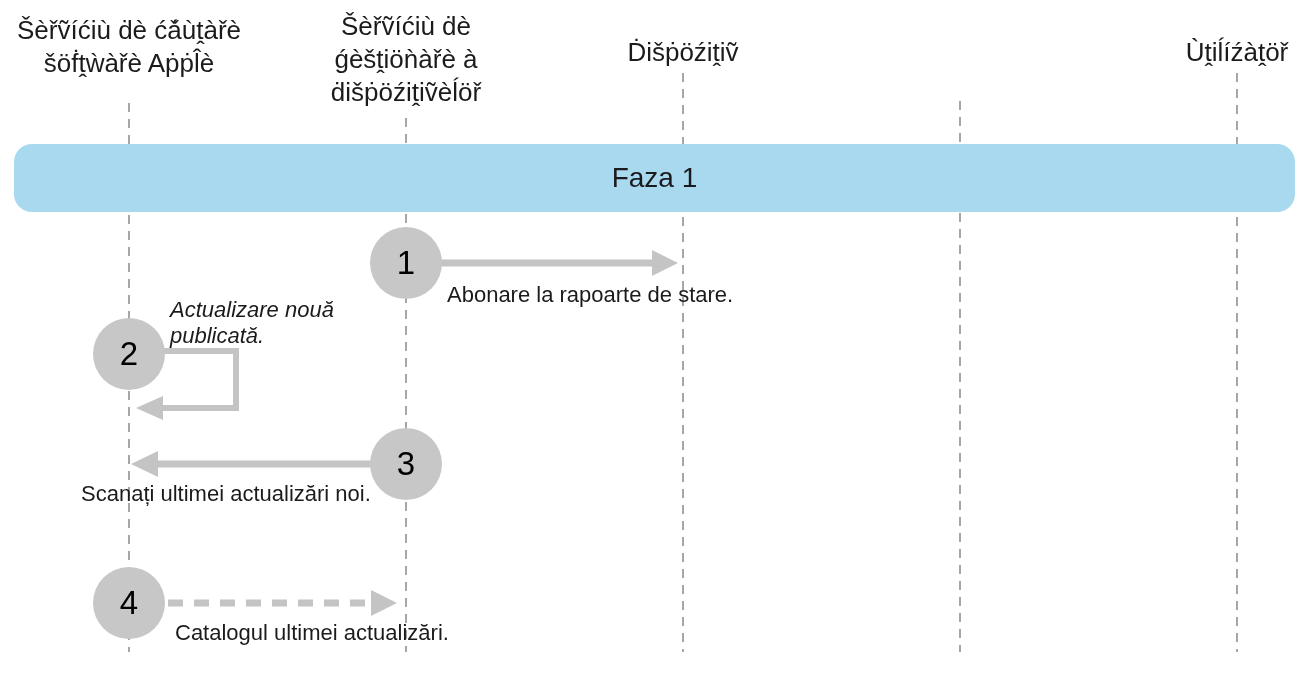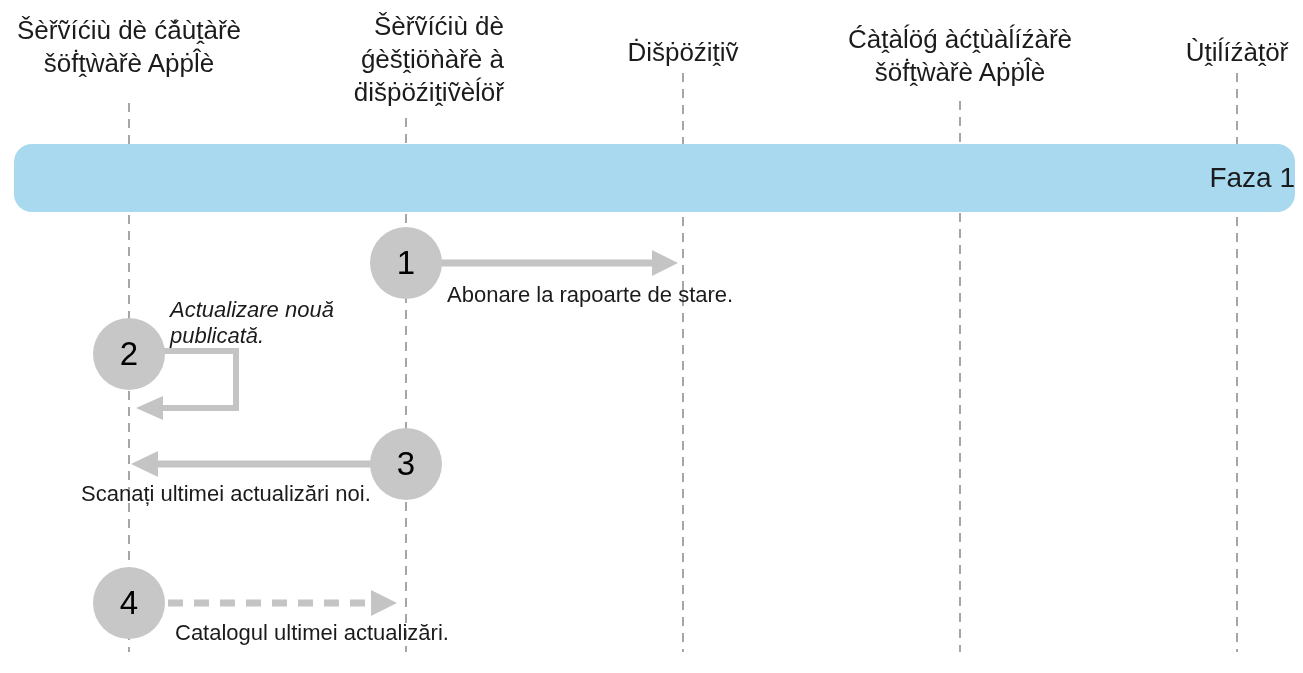--- a/index.html
+++ b/index.html
@@ -43,21 +43,21 @@
   .phase-banner {
     position: absolute;
     left: 14px;
     top: 144px;
     width: 1281px;
     height: 68px;
     background: var(--banner-blue);
     border-radius: 18px;
     display: flex;
     align-items: center;
-    justify-content: flex-end;
+    justify-content: center;
     z-index: 3;
   }
   .phase-banner span {
     font-size: 28px;
     color: var(--text-black);
   }
   .arrows-layer {
     position: absolute;
     left: 0; top: 0;
     width: 1303px;
@@ -95,23 +95,22 @@
 
 <div class="canvas">
 
   <div class="lifeline" style="left:128px; top:103px; height:549px;"></div>
   <div class="lifeline" style="left:405px; top:118px; height:534px;"></div>
   <div class="lifeline" style="left:682px; top:73px; height:579px;"></div>
   <div class="lifeline" style="left:959px; top:101px; height:551px;"></div>
   <div class="lifeline" style="left:1236px; top:73px; height:579px;"></div>
 
   <div class="actor-label" style="left:-6px; top:14px; width:270px;">Šèřṽíćiù ḋè ćǎ́ùṱàřè šöḟṱẁàřè Aṗṗl̂è</div>
-  <div class="actor-label" style="left:308px; top:10px; width:196px;text-align:right;">Šèřṽíćiù ḋè ǵèšṱiöǹàřè à ḋišṗöźiṱiṽèĺöř</div>
+  <div class="actor-label" style="left:308px; top:10px; width:196px;">Šèřṽíćiù ḋè ǵèšṱiöǹàřè à ḋišṗöźiṱiṽèĺöř</div>
   <div class="actor-label" style="left:583px; top:36px; width:200px;">Ḋišṗöźiṱiṽ</div>
-  <div class="actor-label" style="left:815px; top:23px; width:290px;">Ćàṱàĺöǵ àćṱùàĺíźàřè šöḟṱẁàřè Aṗṗl̂è</div>
   <div class="actor-label" style="left:1162px; top:36px; width:150px;">Ùṱiĺíźàṱöř</div>
 
   <div class="phase-banner">
     <span>Faza 1</span>
   </div>
 
   <svg class="arrows-layer" viewBox="0 0 1303 673" xmlns="http://www.w3.org/2000/svg" aria-hidden="true">
 
     <g>
       <line x1="438" y1="263" x2="653" y2="263" style="stroke:var(--arrow-gray); stroke-width:7;"></line>

